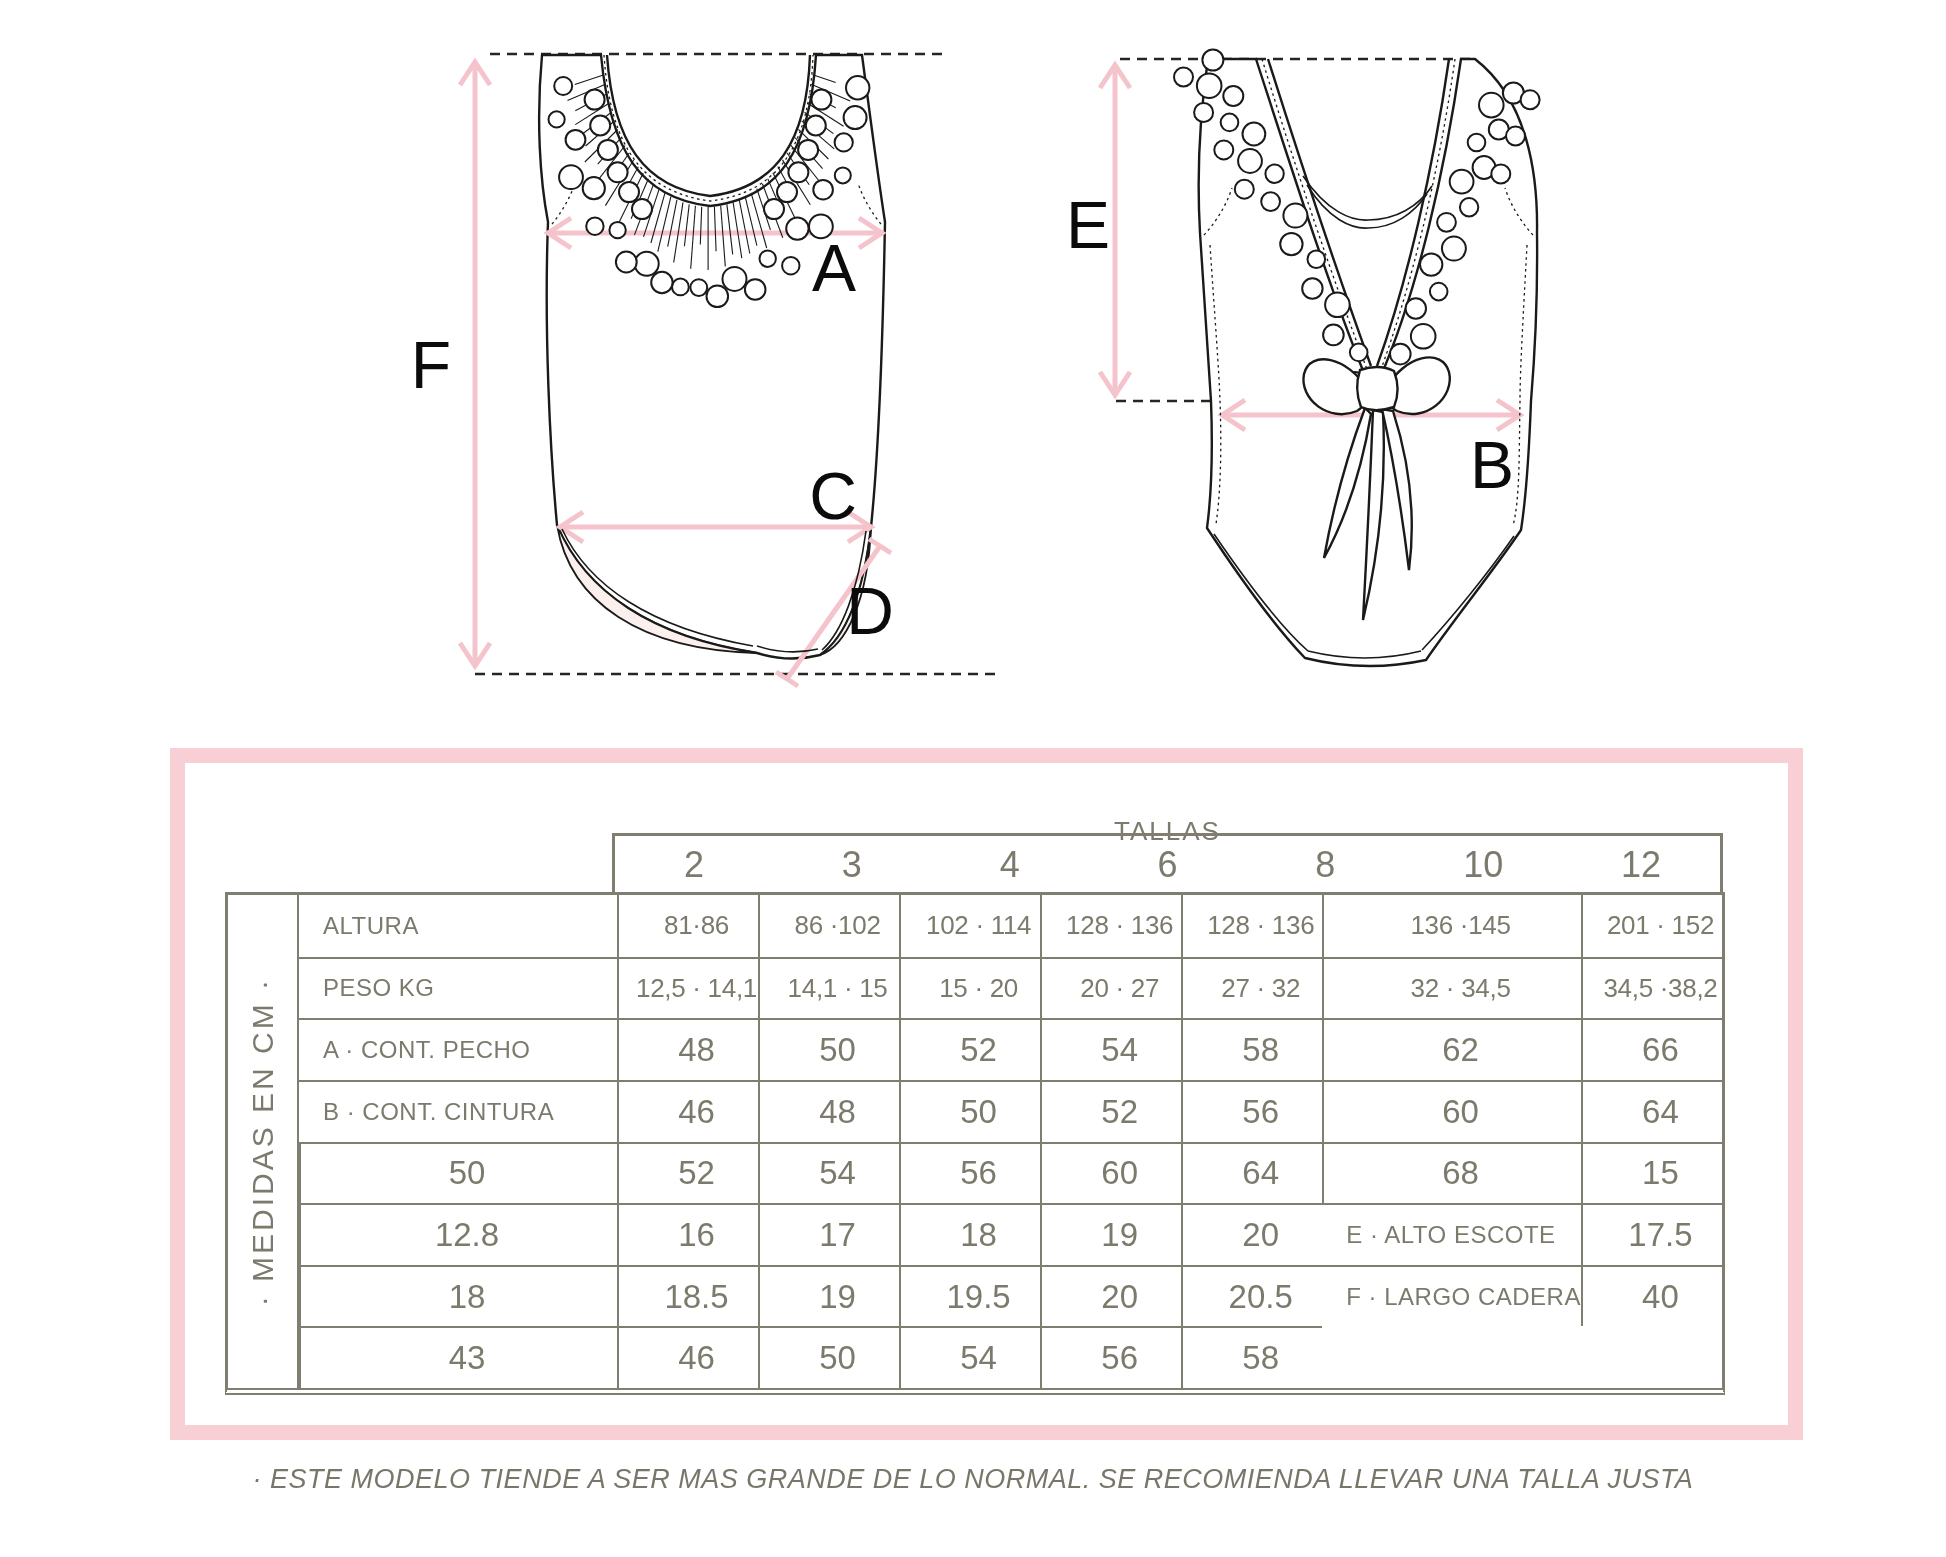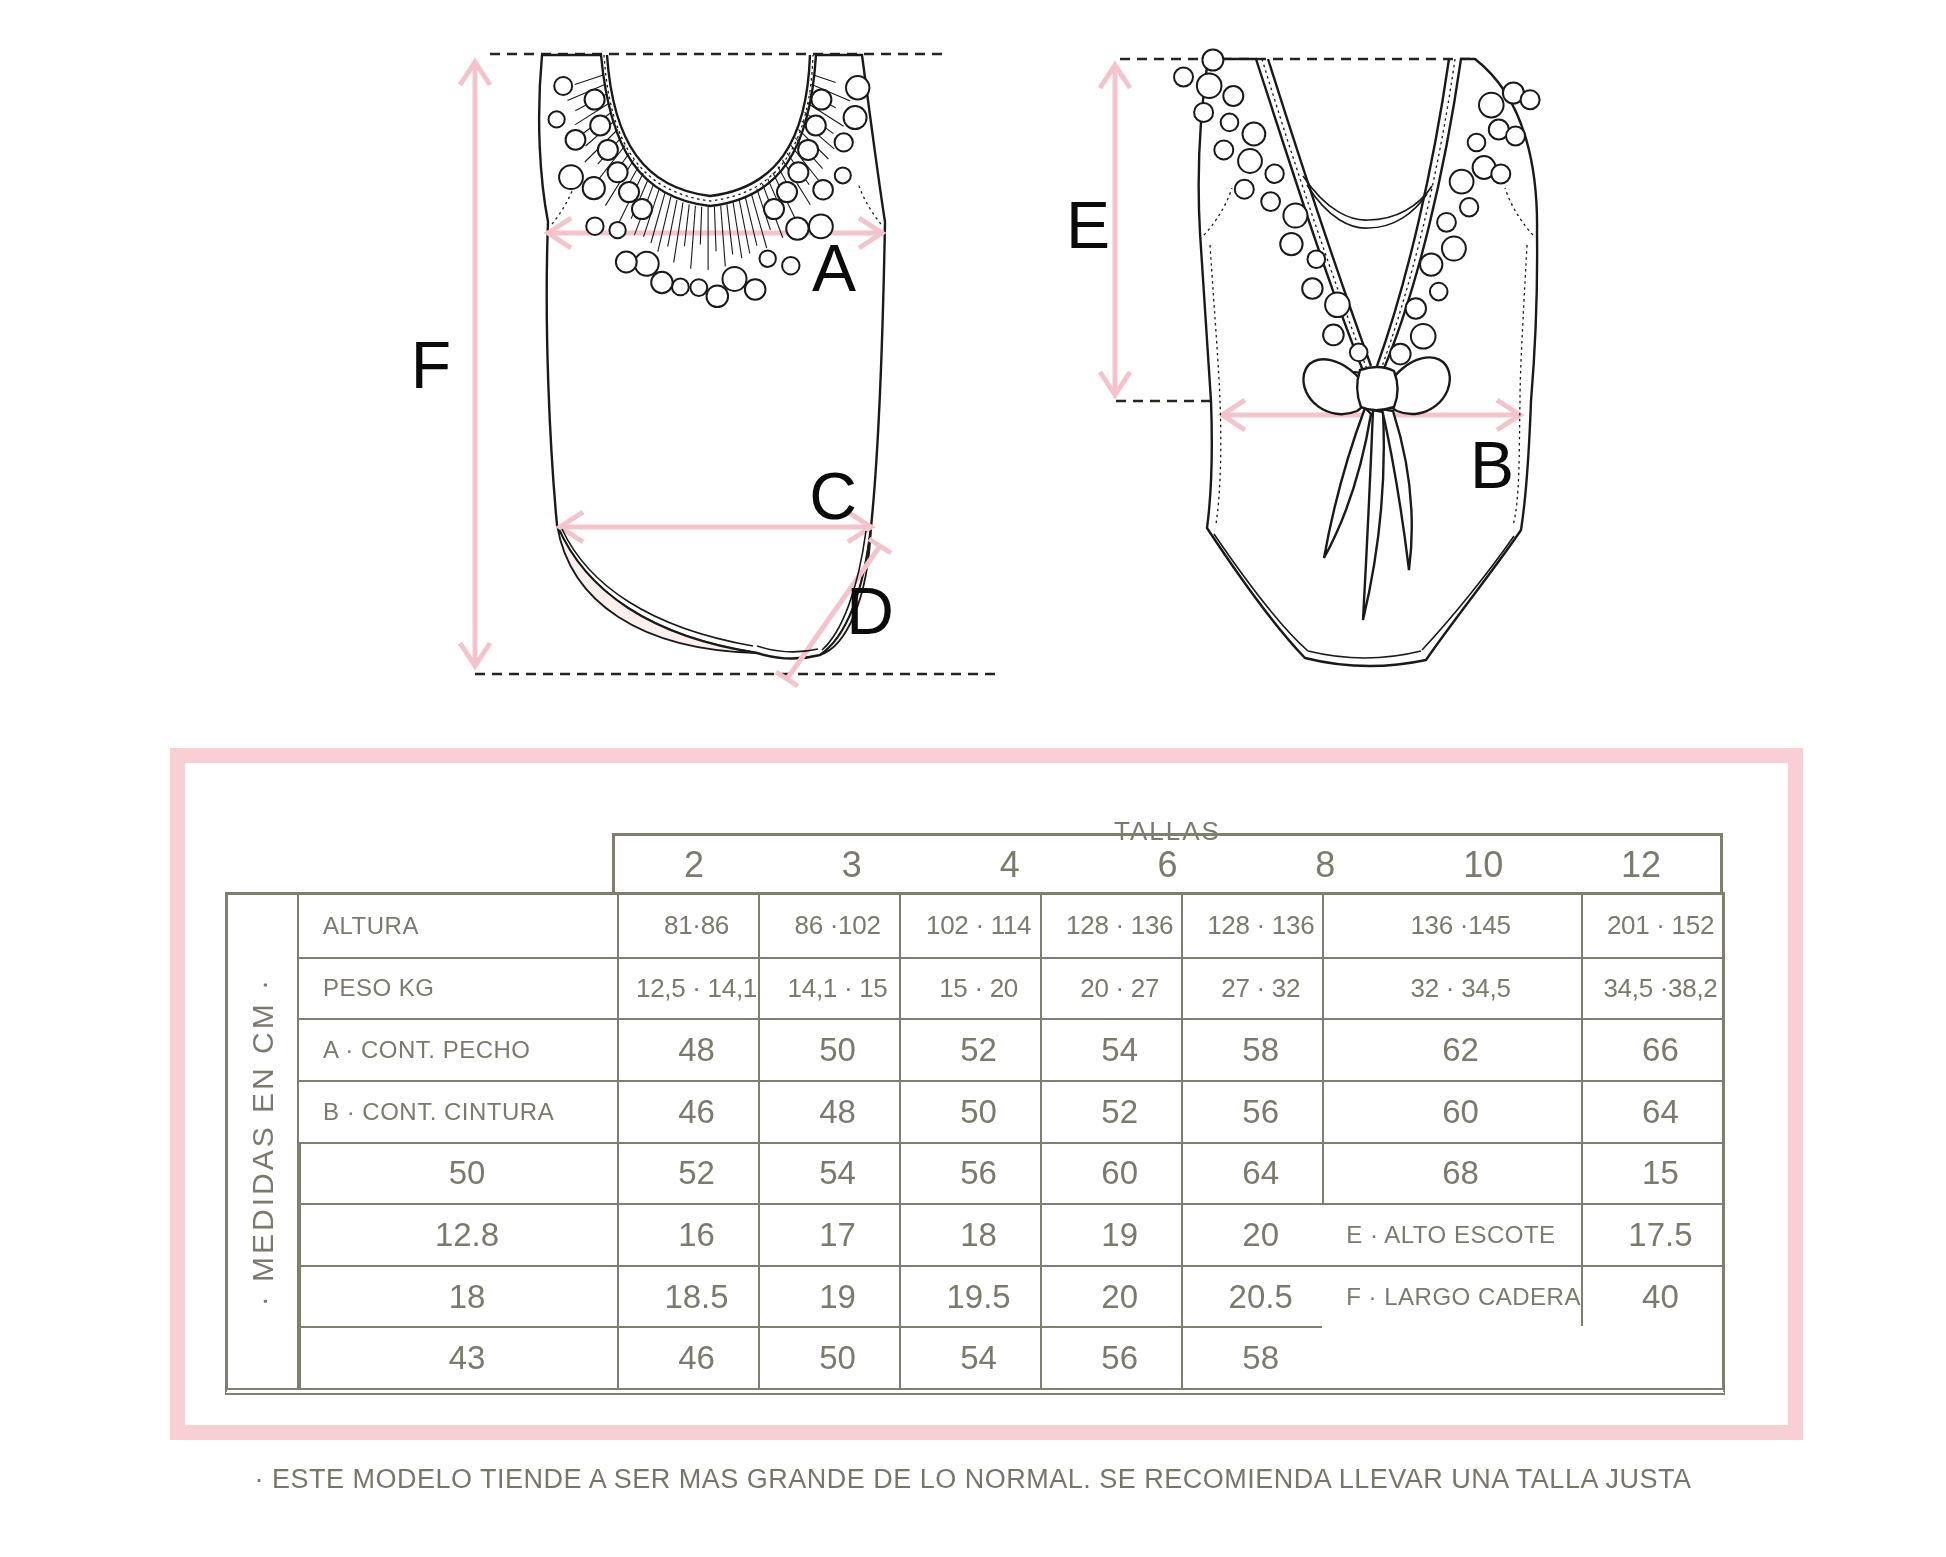--- a/index.html
+++ b/index.html
@@ -37,21 +37,21 @@
   #btable .vcol{grid-row:1/9;grid-column:1;display:flex;align-items:center;justify-content:center;
       border-right:2px solid var(--table-line);}
   #btable .vcol span{writing-mode:vertical-rl;transform:rotate(180deg);font-size:30px;
       letter-spacing:3px;white-space:nowrap;}
   .cell{display:flex;align-items:center;justify-content:center;font-size:33px;white-space:nowrap;}
   .rlabel{justify-content:flex-start;padding-left:24px;font-size:24px;letter-spacing:0.5px;}
   .val{border-left:2px solid var(--table-line);padding-left:16px;}
   .bt{border-top:2px solid var(--table-line);}
   .sm{font-size:26px;letter-spacing:-0.3px;}
   #footnote{left:0;top:1464px;width:1946px;text-align:center;font-size:27px;
-      letter-spacing:0.5px;color:#787669;}
+      letter-spacing:0.5px;color:#787669;font-style:italic;}
 </style>
 </head>
 <body>
 
 <div id="page">
 
   <svg id="diagram" width="1946" height="740" viewBox="0 0 1946 740">
 
     <g>
       <line class="dsh" x1="490" y1="54" x2="943" y2="54"></line>

